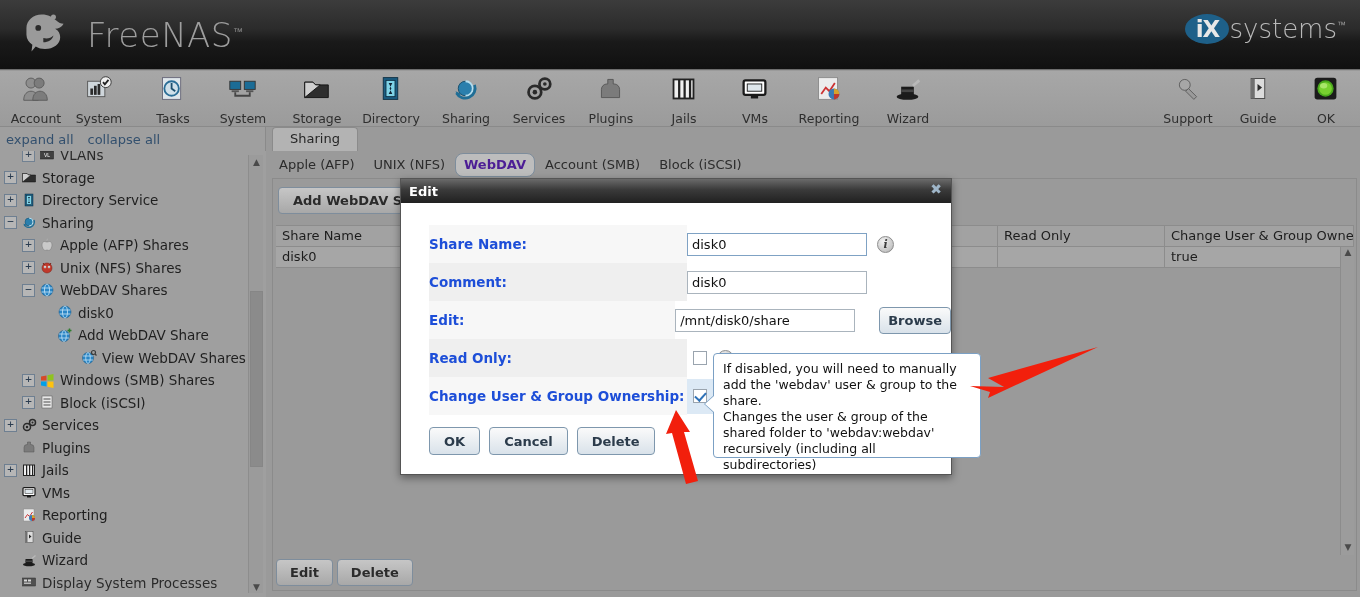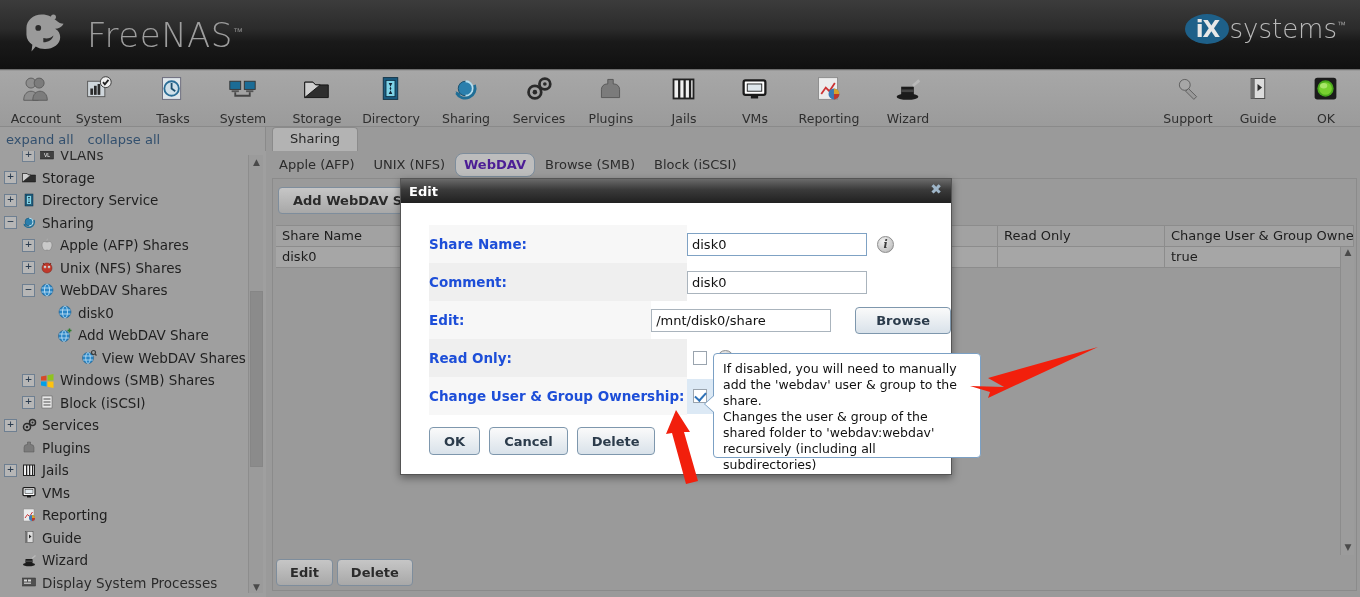--- a/index.html
+++ b/index.html
@@ -162,21 +162,21 @@
   }
   .tinput.focused { border: 1px solid #7fa2c4; }
   .infoico {
     width: 17px; height: 17px; border-radius: 50%;
     background: radial-gradient(circle at 35% 30%, #f2f2f2, #c6c6c6 70%, #9a9a9a 100%);
     border: 1px solid #8d8d8d; color: #3c3c3c; font-size: 11px; font-style: italic;
     font-weight: bold; text-align: center; line-height: 16px; font-family: "DejaVu Serif", serif;
     cursor: pointer; flex: 0 0 auto;
   }
   .browsebtn {
-    height: 27px; padding: 0 20px; display: inline-flex; align-items: center;
+    height: 27px; padding: 0 8px; display: inline-flex; align-items: center;
     font-size: 13px; font-weight: bold; color: #2b3b4b;
     background: linear-gradient(to bottom,#fafafa,#d9e2ea);
     border: 1px solid #7e97ad; border-radius: 4px; cursor: pointer;
   }
   .cbox {
     width: 14px; height: 14px; border: 1px solid #9aa4ae; background: #fff;
     display: inline-block; position: relative; cursor: pointer; flex: 0 0 auto;
   }
   .cbox.checked::after {
     content: ""; position: absolute; left: 3px; top: 0px; width: 5px; height: 9px;
@@ -580,21 +580,21 @@
       </div>
     </div>
   </div>
 
   <div class="main">
     <div class="tab-main">Sharing</div>
     <div class="subtabs" id="subtabs">
         <div class="subtab">Apple (AFP)</div>
         <div class="subtab">UNIX (NFS)</div>
         <div class="subtab sel">WebDAV</div>
-        <div class="subtab">Browse (SMB)</div>
+        <div class="subtab">Account (SMB)</div>
         <div class="subtab">Block (iSCSI)</div>
       </div>
 
     <div class="content-box">
       <div class="addbtn">Add WebDAV Share</div>
 
       <div class="grid">
         <div class="grid-head" id="grid-head">
             <div class="gh" style="width: 260px;">Share Name</div>
             <div class="gh" style="width: 260px;">Comment</div>

